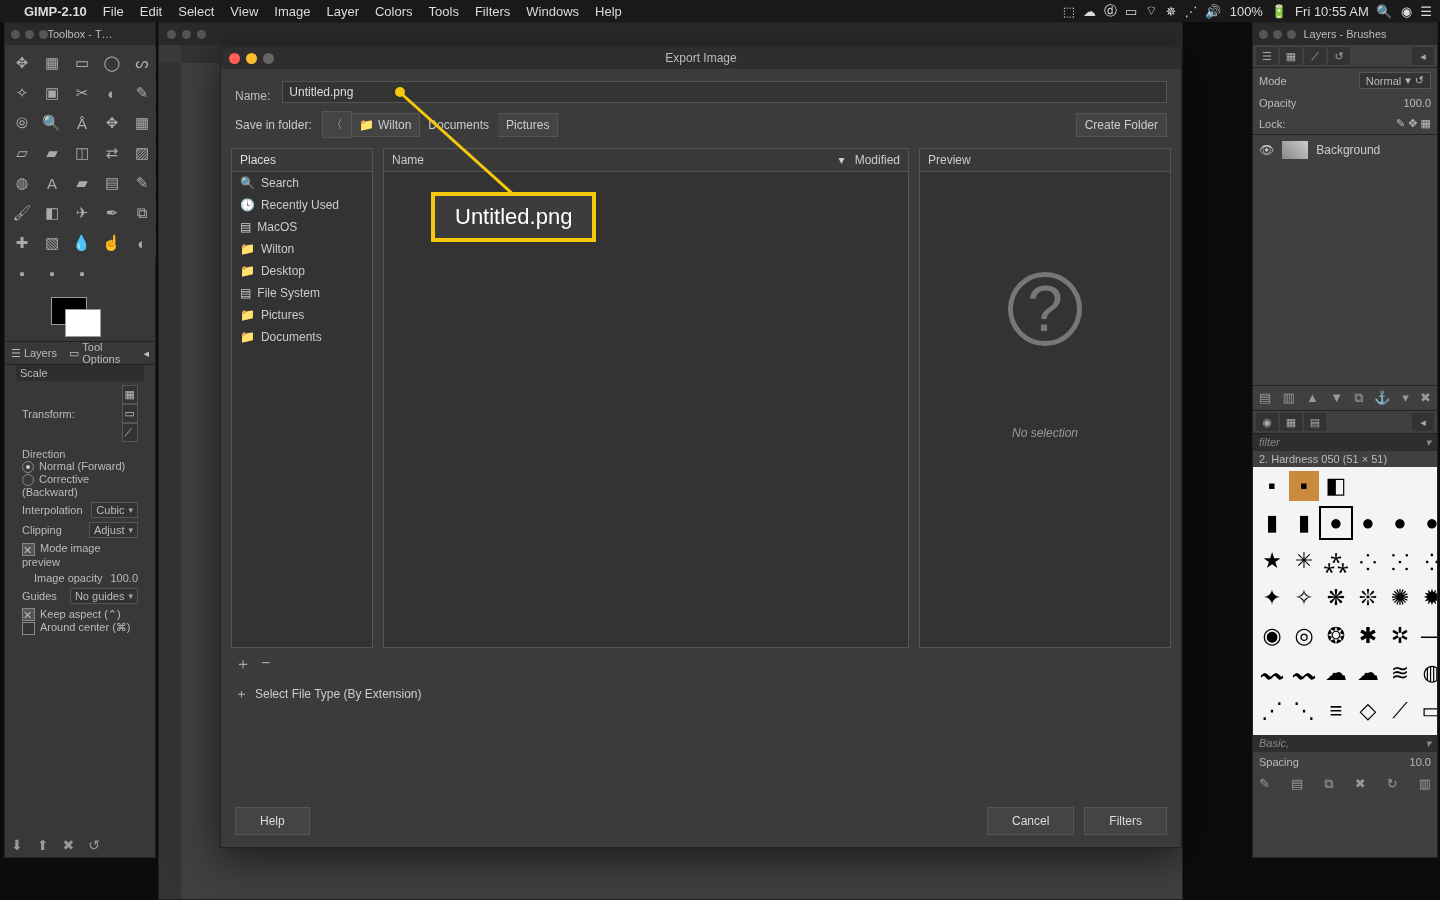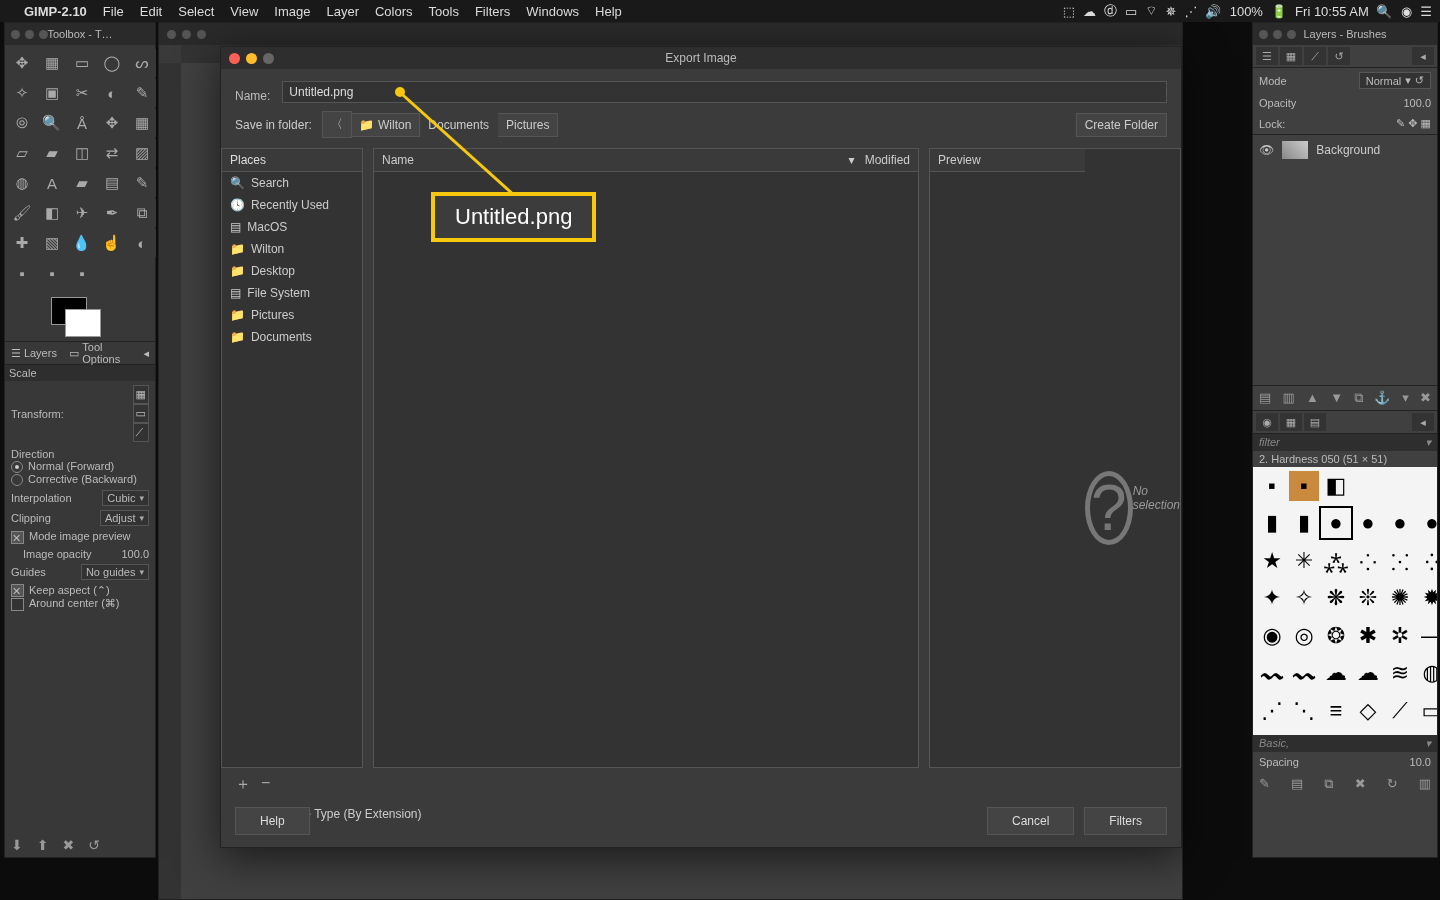--- a/index.html
+++ b/index.html
@@ -16,21 +16,21 @@
 .tb-title{height:22px;background:#2a2a2a;color:#bbb;display:flex;align-items:center;justify-content:center;position:relative;font-size:11px}
 .tb-title .dots{position:absolute;left:6px;display:flex;gap:5px}
 .dot{width:9px;height:9px;border-radius:50%;background:#555}
 .tool-grid{display:grid;grid-template-columns:repeat(5,28px);gap:2px;padding:4px 3px}
 .tool-grid .t{width:28px;height:28px;background:#383838;display:flex;align-items:center;justify-content:center;color:#aaa;font-size:15px}
 .swatch{position:relative;height:50px}
 .swatch .bk{position:absolute;left:46px;top:6px;width:34px;height:26px;background:#000;border:1px solid #999}
 .swatch .fg{position:absolute;left:60px;top:18px;width:34px;height:26px;background:#fff;border:1px solid #999}
 .tabs{display:flex;align-items:center;border-top:1px solid #222;border-bottom:1px solid #222;height:22px;font-size:11px}
 .tabs .tab{padding:0 6px;display:flex;align-items:center;gap:3px;color:#bbb}
-.opts{padding:4px 6px;font-size:11px;color:#bbb}
+.opts{padding:4px 17px;font-size:11px;color:#bbb}
 .opts .hdr{background:#2e2e2e;padding:2px 4px;margin:-4px -6px 4px -6px}
 .opts .row{display:flex;align-items:center;justify-content:space-between;margin:4px 0}
 .opts .sel{background:#333;border:1px solid #555;padding:1px 4px;display:flex;align-items:center;gap:4px}
 .opts .chev{font-size:9px;color:#aaa}
 .radio{width:10px;height:10px;border:1px solid #888;border-radius:50%;display:inline-block;margin-right:5px;vertical-align:middle}
 .radio.on::after{content:"";display:block;width:4px;height:4px;background:#ccc;border-radius:50%;margin:3px}
 .chk{width:11px;height:11px;border:1px solid #888;display:inline-block;margin-right:5px;vertical-align:middle;background:#333}
 .chk.on{background:#555}
 .bottombar{position:absolute;bottom:4px;left:6px;right:6px;display:flex;gap:14px;color:#999;font-size:14px}
 
@@ -49,28 +49,28 @@
 .tr-r{background:#ff5f56}.tr-y{background:#ffbd2e}.tr-g{background:#666}
 .ename{display:flex;align-items:flex-end;gap:12px;padding:12px 14px 8px 14px}
 .ename label{color:#bbb}
 .ename input{flex:1;background:#333;border:1px solid #555;color:#ddd;padding:3px 6px;font-size:12px}
 .efolder{display:flex;align-items:center;gap:10px;padding:0 14px 10px 14px}
 .efolder .seg{display:flex;align-items:center}
 .efolder .btn{background:#444;border:1px solid #555;padding:4px 8px;color:#ccc;font-size:12px}
 .efolder .btn.plain{background:#3b3b3b;border-color:#3b3b3b}
 .efolder .btn+.btn{border-left:none}
 .efolder .spacer{flex:1}
-.ebody{display:flex;gap:10px;padding:0 0;height:620px}
+.ebody{display:flex;gap:10px;padding:0 10px;height:500px}
 .places{width:140px;background:#333;border:1px solid #555}
 .places .ph{padding:4px 8px;color:#ddd;border-bottom:1px solid #555;background:#3a3a3a}
 .places .pi{display:flex;align-items:center;gap:6px;padding:4px 8px;color:#ccc}
 .filecol{flex:1;background:#333;border:1px solid #555}
 .filecol .fh{display:flex;align-items:flex-start;padding:4px 8px;border-bottom:1px solid #555;background:#3a3a3a}
 .filecol .fh .nm{margin-right:auto}
-.preview{width:250px;background:#333;border:1px solid #555;display:flex;flex-direction:row;align-items:center}
+.preview{width:250px;background:#333;border:1px solid #555;display:flex;flex-direction:column;align-items:center}
 .preview .pvh{align-self:flex-start;padding:4px 8px;border-bottom:1px solid #555;background:#3a3a3a;width:100%;box-sizing:border-box}
 .preview .big{font-size:64px;color:#777;margin-top:100px;border:5px solid #777;border-radius:50%;width:64px;height:64px;display:flex;align-items:center;justify-content:center}
 .preview .nosel{margin-top:80px;color:#999;font-style:italic}
 .pm{display:flex;gap:10px;padding:6px 14px;color:#aaa;font-size:16px}
 .erow{padding:6px 14px;display:flex;align-items:center;gap:8px;color:#ccc}
 .plus{width:12px;height:12px;display:inline-block;color:#bbb;font-size:13px;line-height:12px}
 .ebtns{position:absolute;bottom:12px;right:14px;display:flex;gap:10px}
 .ebtns .b,.helpb{background:#444;border:1px solid #555;padding:6px 24px;color:#ddd;font-size:12px}
 .helpb{position:absolute;bottom:12px;left:14px}
 

